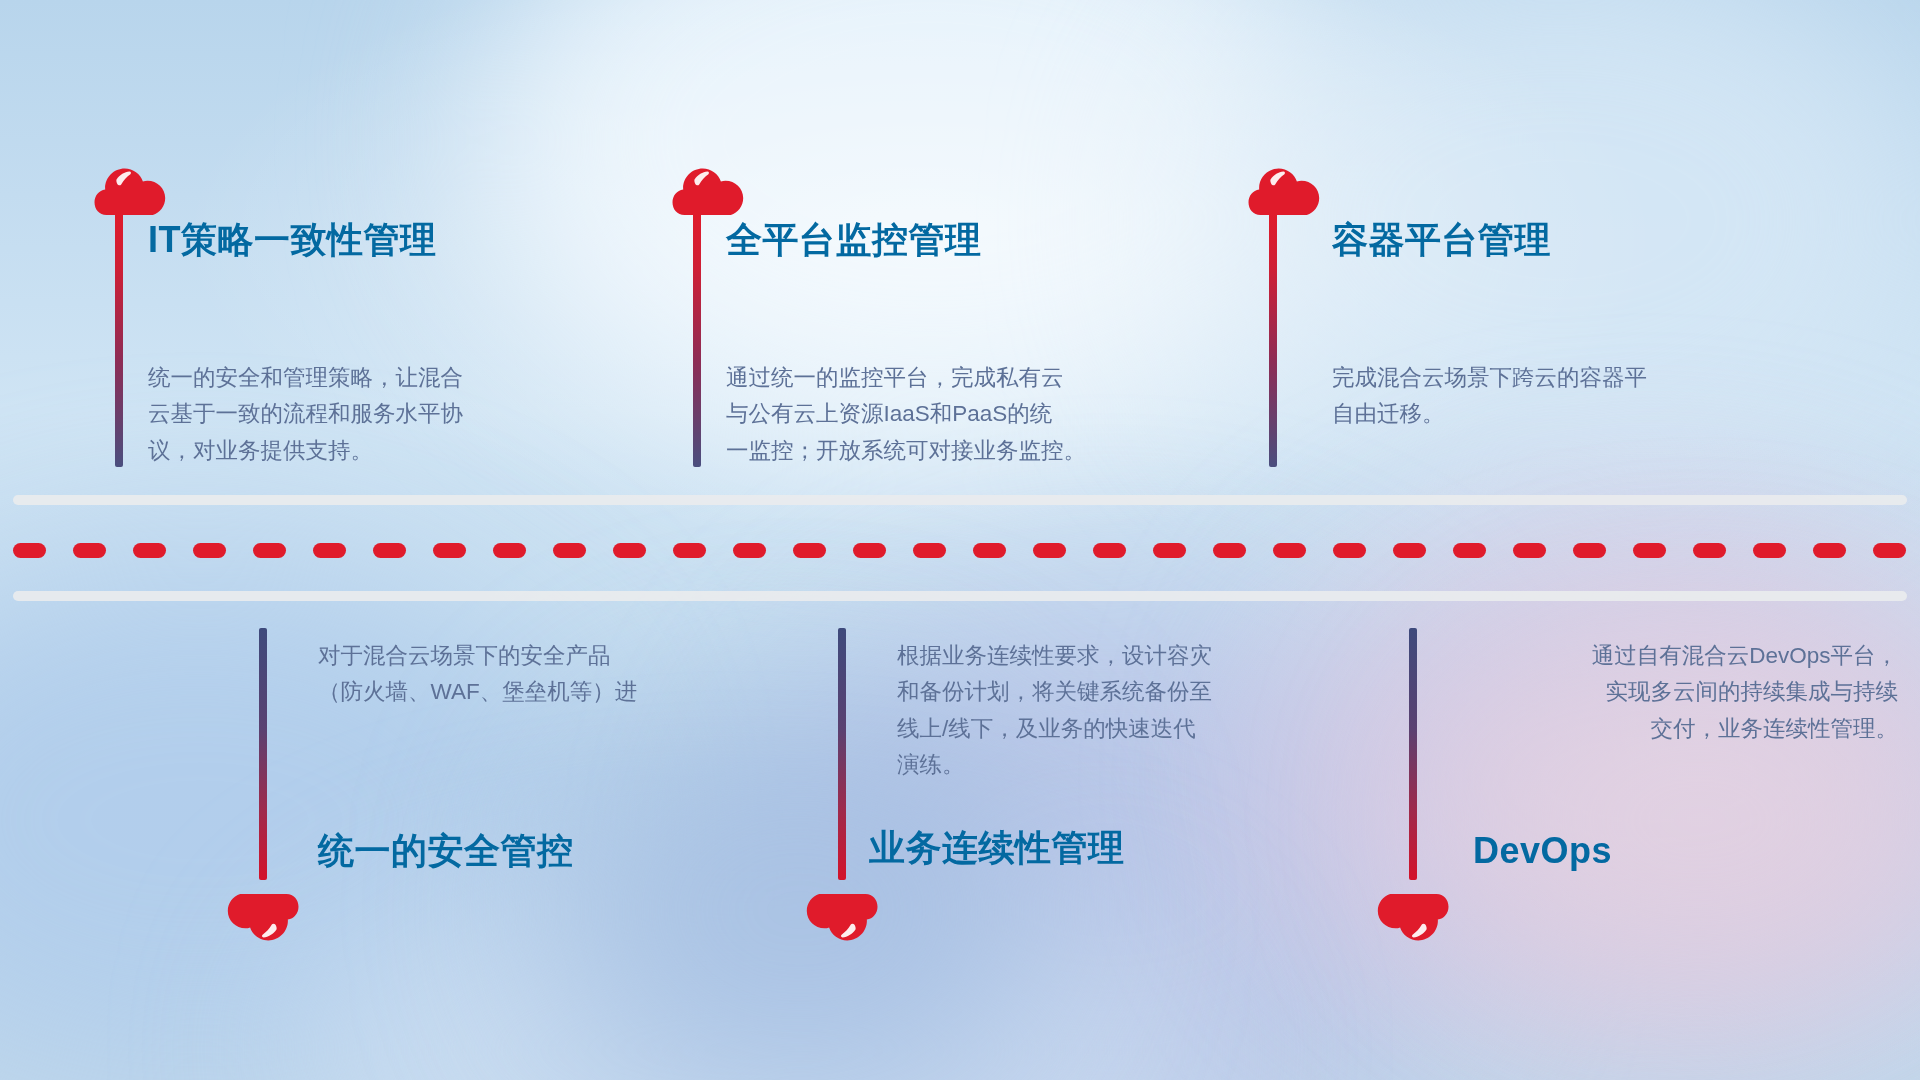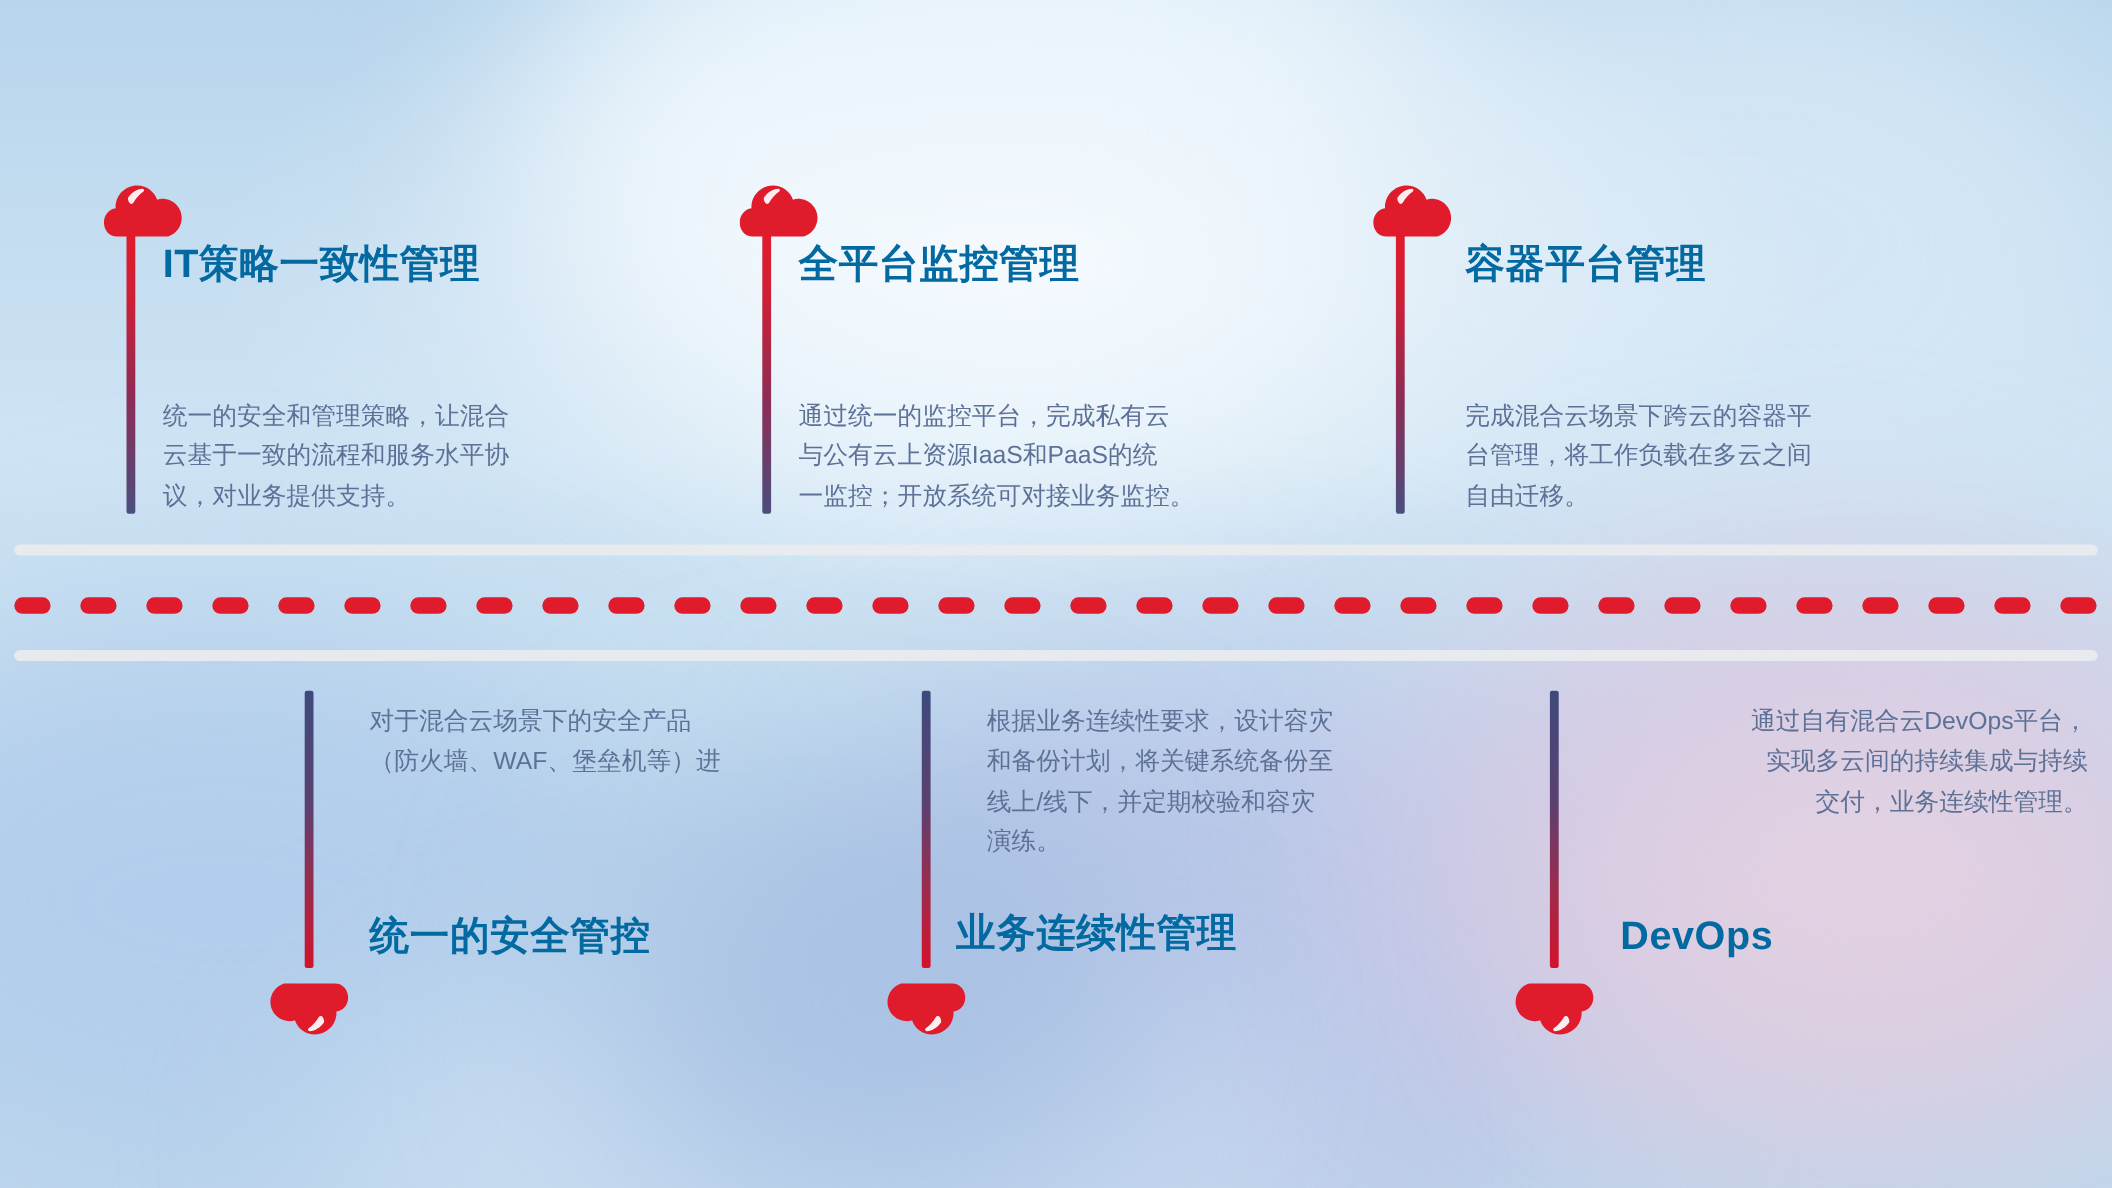--- a/index.html
+++ b/index.html
@@ -242,26 +242,25 @@
         <path d="M12.5 57 C5.2 57 0.5 51.2 0.5 44.2 C0.5 37.6 5 32.2 11.2 31.4 C11.2 31.0 11.1 30.6 11.1 30.2 C11.1 19.4 19.9 10.6 30.7 10.6 C39.1 10.6 46.4 16.1 48.9 23.6 C50.3 23.0 51.9 22.7 53.5 22.7 C63.2 22.7 71.2 30.4 71.2 40.0 C71.2 48.0 66.0 54.8 58.8 57 Z" fill="#e01b2b"></path>
         <path d="M22.5 21.5 C25.8 16.9 30.6 13.9 35.4 13.6 C36.9 13.5 37.6 15.3 36.4 16.2 C32.8 18.8 29.5 22.3 27.2 26.4 C26.4 27.8 24.3 27.6 23.5 26.2 C22.8 24.9 22.0 23.0 22.5 21.5 Z" fill="#ffffff" opacity="0.92"></path>
       </svg>
     </div>
     <div class="stem" style="left:1269px; top:212px; height:255px;"></div>
     <div class="card-title" style="left:1332px; top:222px;">
       <span>容器平台管理</span>
     </div>
     <div class="card-body" style="left:1332px; top:360px;">
       <span class="ln">完成混合云场景下跨云的容器平</span>
-      <span class="ln">台管理，将工作负载在多云之间</span>
       <span class="ln">自由迁移。</span>
     </div>
   </div>
 
-  <div class="card bottom-card" style="left:18px; top:0; width:640px; height:480px;">
+  <div class="card bottom-card" style="left:0; top:0; width:640px; height:480px;">
     <div class="stem" style="left:259px; top:628px; height:252px;"></div>
     <div class="card-body" style="left:318px; top:638px;">
       <span class="ln">对于混合云场景下的安全产品</span>
       <span class="ln">（防火墙、WAF、堡垒机等）进</span>
     </div>
     <div class="card-title" style="left:318px; top:833px;">
       <span>统一的安全管控</span>
     </div>
     <div class="cloud" style="left:227px; top:893px; transform:rotate(180deg);">
       <svg viewBox="0 0 72 58" xmlns="http://www.w3.org/2000/svg">
@@ -269,21 +268,21 @@
         <path d="M22.5 21.5 C25.8 16.9 30.6 13.9 35.4 13.6 C36.9 13.5 37.6 15.3 36.4 16.2 C32.8 18.8 29.5 22.3 27.2 26.4 C26.4 27.8 24.3 27.6 23.5 26.2 C22.8 24.9 22.0 23.0 22.5 21.5 Z" fill="#ffffff" opacity="0.92"></path>
       </svg>
     </div>
   </div>
 
   <div class="card bottom-card" style="left:0; top:0; width:640px; height:480px;">
     <div class="stem" style="left:838px; top:628px; height:252px;"></div>
     <div class="card-body" style="left:897px; top:638px;">
       <span class="ln">根据业务连续性要求，设计容灾</span>
       <span class="ln">和备份计划，将关键系统备份至</span>
-      <span class="ln">线上/线下，并定期校验和容灾</span>
+      <span class="ln">线上/线下，及业务的快速迭代</span>
       <span class="ln">演练。</span>
     </div>
     <div class="card-title" style="left:869px; top:833px;font-family:Liberation Mono, monospace;">
       <span>业务连续性管理</span>
     </div>
     <div class="cloud" style="left:806px; top:893px; transform:rotate(180deg);">
       <svg viewBox="0 0 72 58" xmlns="http://www.w3.org/2000/svg">
         <path d="M12.5 57 C5.2 57 0.5 51.2 0.5 44.2 C0.5 37.6 5 32.2 11.2 31.4 C11.2 31.0 11.1 30.6 11.1 30.2 C11.1 19.4 19.9 10.6 30.7 10.6 C39.1 10.6 46.4 16.1 48.9 23.6 C50.3 23.0 51.9 22.7 53.5 22.7 C63.2 22.7 71.2 30.4 71.2 40.0 C71.2 48.0 66.0 54.8 58.8 57 Z" fill="#e01b2b"></path>
         <path d="M22.5 21.5 C25.8 16.9 30.6 13.9 35.4 13.6 C36.9 13.5 37.6 15.3 36.4 16.2 C32.8 18.8 29.5 22.3 27.2 26.4 C26.4 27.8 24.3 27.6 23.5 26.2 C22.8 24.9 22.0 23.0 22.5 21.5 Z" fill="#ffffff" opacity="0.92"></path>
       </svg>

